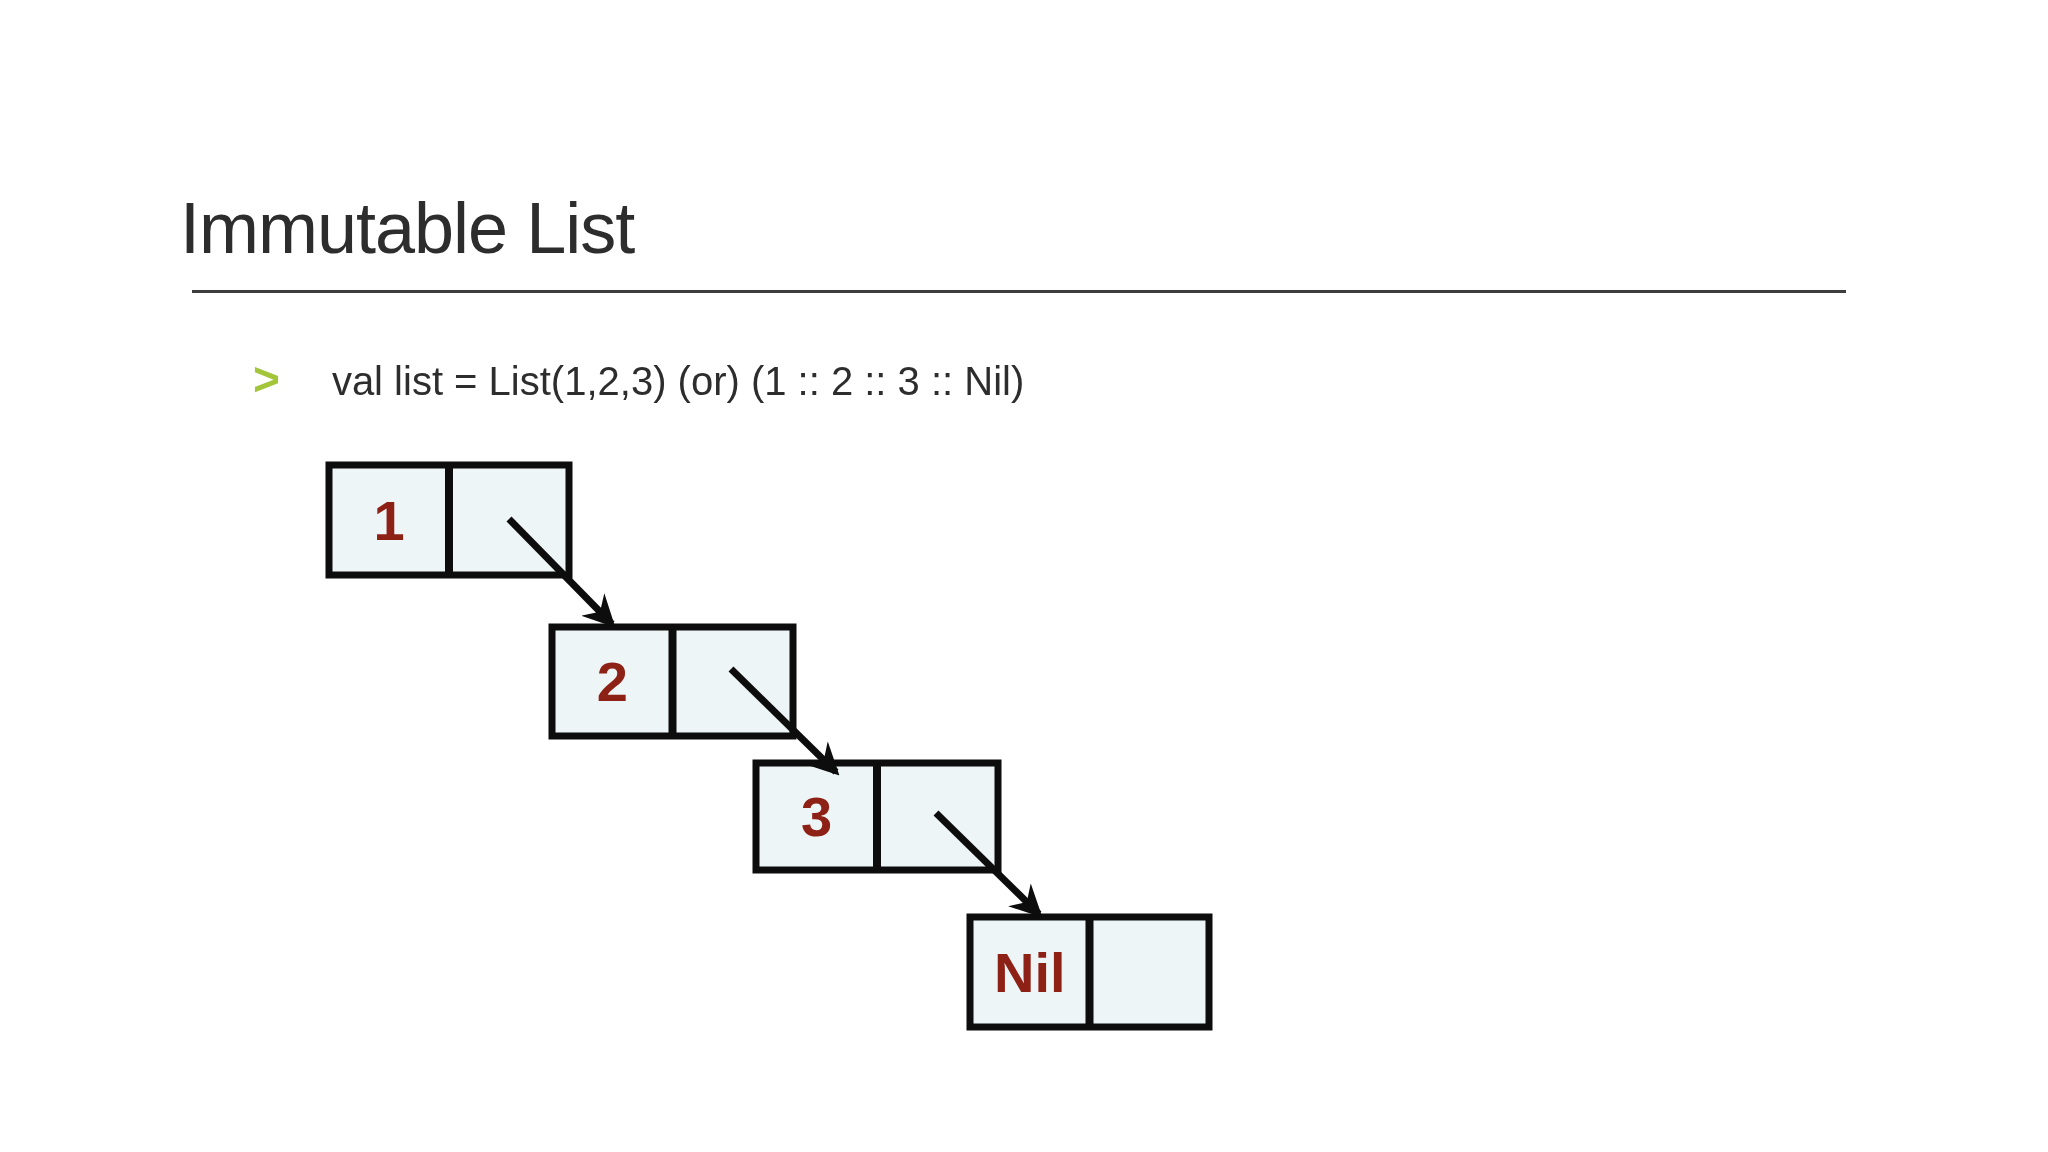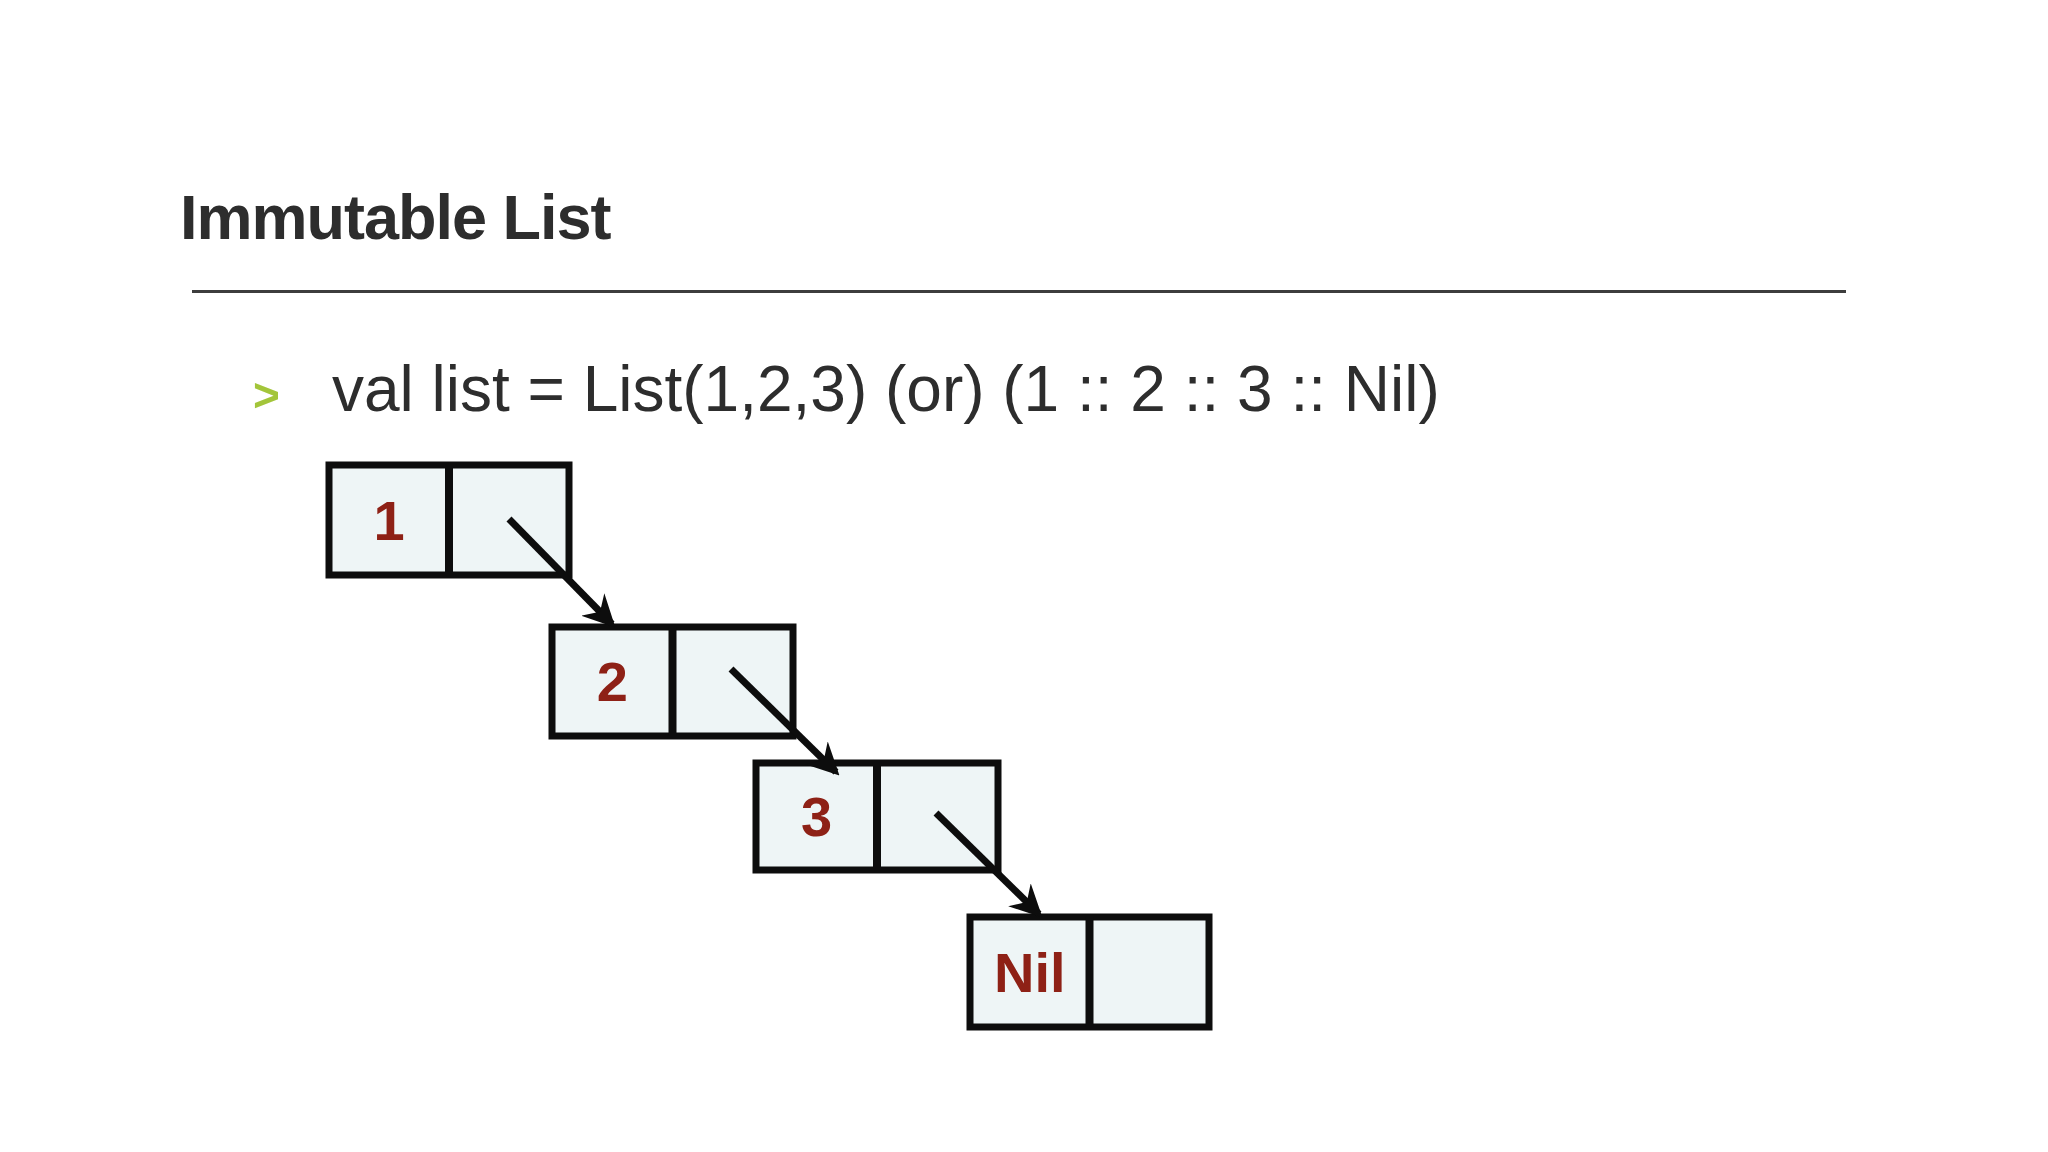--- a/index.html
+++ b/index.html
@@ -10,22 +10,22 @@
   }
   .slide {
     position: relative;
     width: 2048px; height: 1152px;
     background: var(--background, #ffffff);
     overflow: hidden;
   }
   .slide-title {
     position: absolute;
     left: 180px; top: 144px;
-    font-size: 63px;
-    font-weight: 700;
+    font-size: 72px;
+    font-weight: 400;
     letter-spacing: -1px;
     line-height: 1.0;
     color: var(--title-text, #2d2d2d);
     white-space: nowrap;
   }
   .title-divider {
     position: absolute;
     left: 192px; top: 290px;
     width: 1654px; height: 3px;
     background: var(--divider, #3d3d3d);
@@ -37,21 +37,21 @@
     align-items: baseline;
     white-space: nowrap;
   }
   .bullet-marker {
     font-size: 46px;
     font-weight: 700;
     color: var(--bullet-marker, #a3c53a);
   }
   .bullet-text {
     margin-left: 52px;
-    font-size: 64px;
+    font-size: 40px;
     font-weight: 400;
     color: var(--body-text, #2d2d2d);
   }
   .diagram-svg {
     position: absolute;
     left: 0; top: 0;
     width: 2048px; height: 1152px;
   }
   .node-label {
     font-family: "Liberation Sans", "DejaVu Sans", sans-serif;

